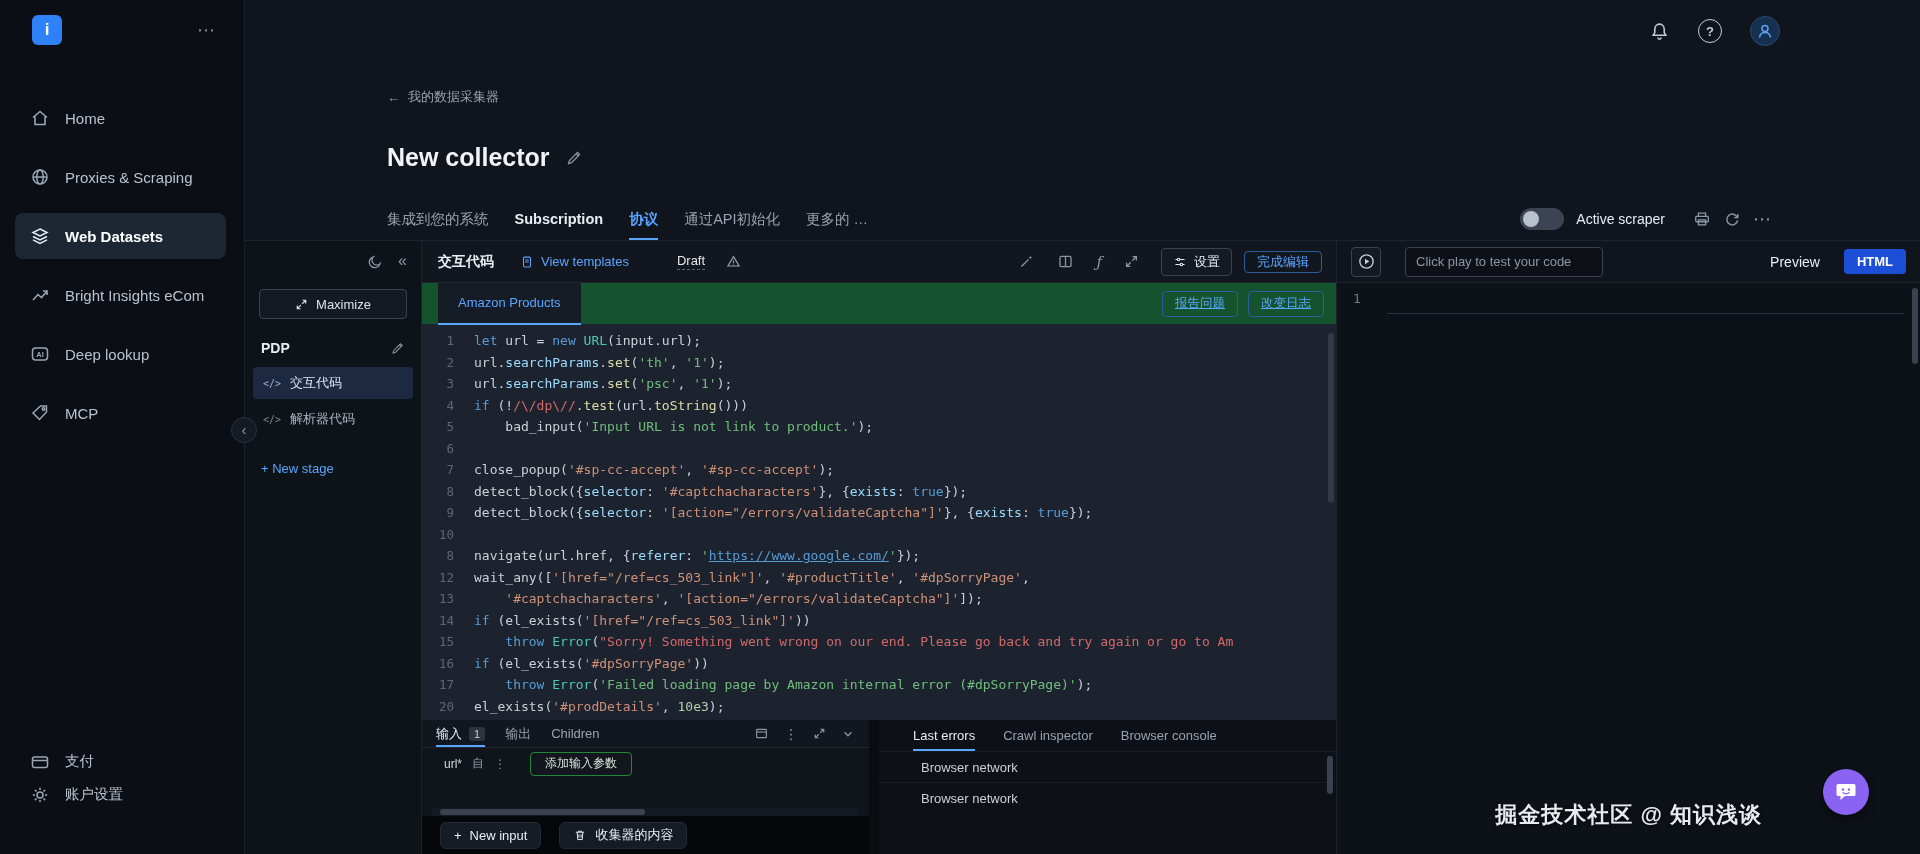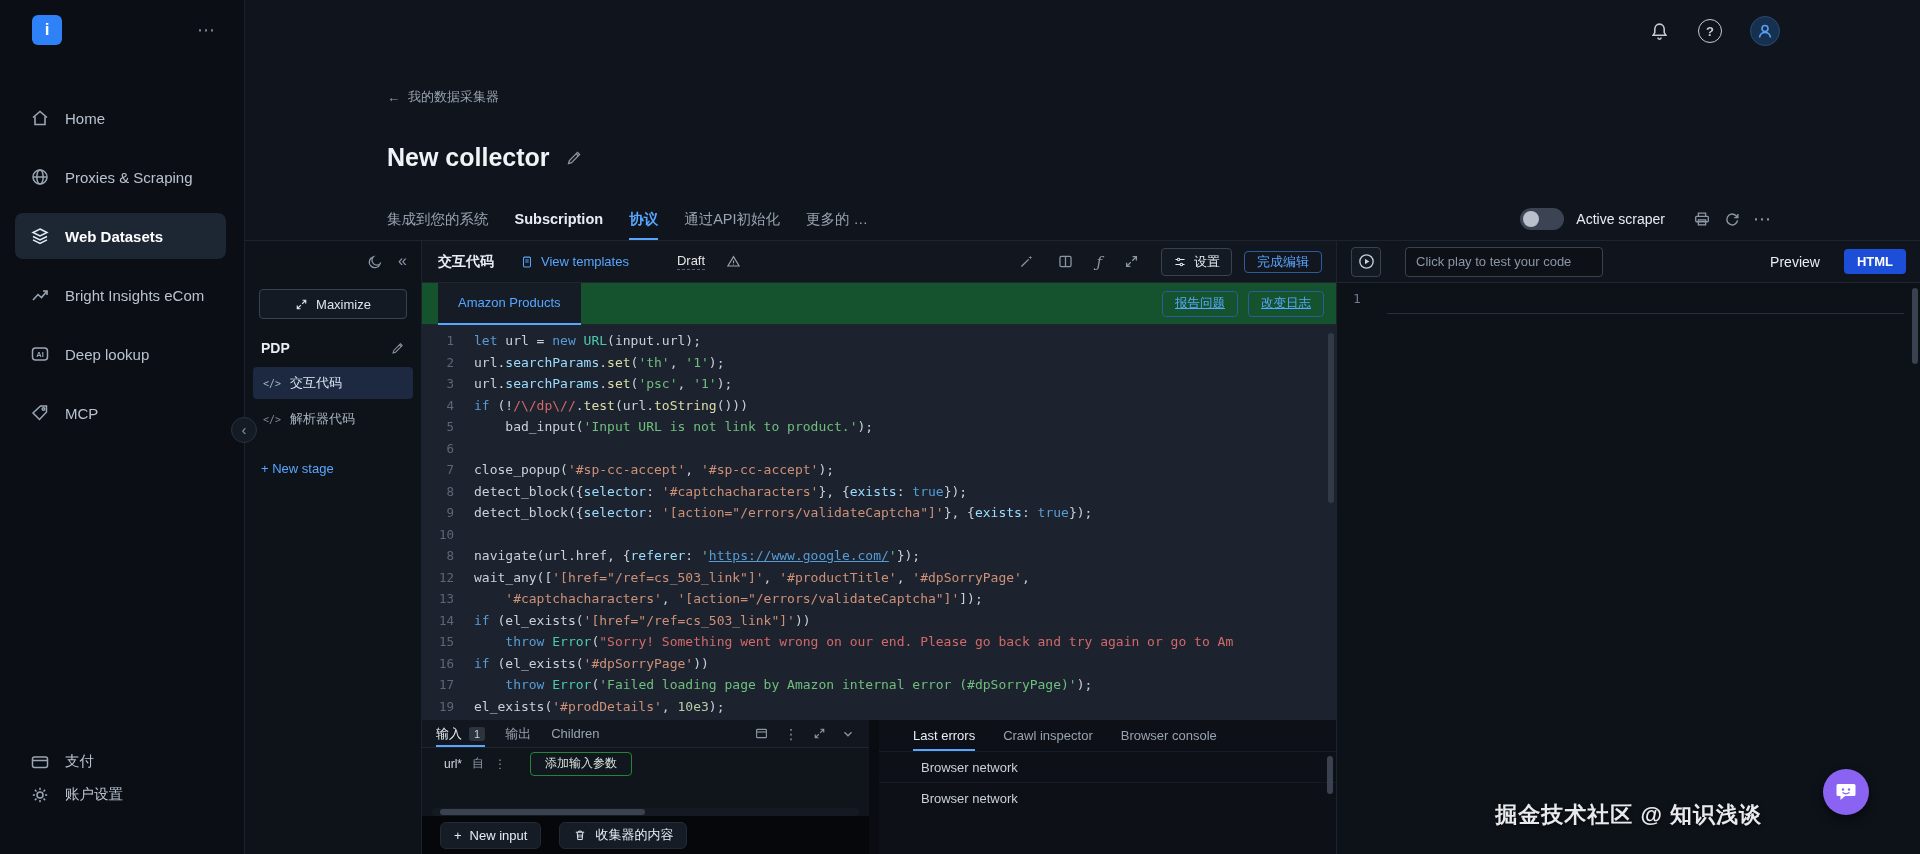--- a/index.html
+++ b/index.html
@@ -422,21 +422,21 @@
             <div class="code-line"><span class="ln">8</span><span class="code-text"><span class="tk-pl">detect_block({</span><span class="tk-prop">selector</span><span class="tk-pl">: </span><span class="tk-s-o">'#captchacharacters'</span><span class="tk-pl">}, {</span><span class="tk-prop">exists</span><span class="tk-pl">: </span><span class="tk-kw">true</span><span class="tk-pl">});</span></span></div>
             <div class="code-line"><span class="ln">9</span><span class="code-text"><span class="tk-pl">detect_block({</span><span class="tk-prop">selector</span><span class="tk-pl">: </span><span class="tk-s-o">'[action="/errors/validateCaptcha"]'</span><span class="tk-pl">}, {</span><span class="tk-prop">exists</span><span class="tk-pl">: </span><span class="tk-kw">true</span><span class="tk-pl">});</span></span></div>
             <div class="code-line"><span class="ln">10</span><span class="code-text"></span></div>
             <div class="code-line"><span class="ln">8</span><span class="code-text"><span class="tk-pl">navigate(url.href, {</span><span class="tk-prop">referer</span><span class="tk-pl">: </span><span class="tk-s-g">'</span><span class="tk-lnk">https://www.google.com/</span><span class="tk-s-g">'</span><span class="tk-pl">});</span></span></div>
             <div class="code-line"><span class="ln">12</span><span class="code-text"><span class="tk-pl">wait_any([</span><span class="tk-s-o">'[href="/ref=cs_503_link"]'</span><span class="tk-pl">, </span><span class="tk-s-o">'#productTitle'</span><span class="tk-pl">, </span><span class="tk-s-o">'#dpSorryPage'</span><span class="tk-pl">,</span></span></div>
             <div class="code-line"><span class="ln">13</span><span class="code-text"><span class="tk-pl">    </span><span class="tk-s-o">'#captchacharacters'</span><span class="tk-pl">, </span><span class="tk-s-o">'[action="/errors/validateCaptcha"]'</span><span class="tk-pl">]);</span></span></div>
             <div class="code-line"><span class="ln">14</span><span class="code-text"><span class="tk-kw">if</span><span class="tk-pl"> (el_exists(</span><span class="tk-s-o">'[href="/ref=cs_503_link"]'</span><span class="tk-pl">))</span></span></div>
             <div class="code-line"><span class="ln">15</span><span class="code-text"><span class="tk-pl">    </span><span class="tk-kw">throw</span><span class="tk-pl"> </span><span class="tk-cls">Error</span><span class="tk-pl">(</span><span class="tk-s-r">"Sorry! Something went wrong on our end. Please go back and try again or go to Am</span></span></div>
             <div class="code-line"><span class="ln">16</span><span class="code-text"><span class="tk-kw">if</span><span class="tk-pl"> (el_exists(</span><span class="tk-s-o">'#dpSorryPage'</span><span class="tk-pl">))</span></span></div>
             <div class="code-line"><span class="ln">17</span><span class="code-text"><span class="tk-pl">    </span><span class="tk-kw">throw</span><span class="tk-pl"> </span><span class="tk-cls">Error</span><span class="tk-pl">(</span><span class="tk-s-g">'Failed loading page by Amazon internal error (#dpSorryPage)'</span><span class="tk-pl">);</span></span></div>
-            <div class="code-line"><span class="ln">19</span><span class="code-text"><span class="tk-pl">el_exists(</span><span class="tk-s-o">'#prodDetails'</span><span class="tk-pl">, </span><span class="tk-num">10e3</span><span class="tk-pl">);</span></span></div>
+            <div class="code-line"><span class="ln">20</span><span class="code-text"><span class="tk-pl">el_exists(</span><span class="tk-s-o">'#prodDetails'</span><span class="tk-pl">, </span><span class="tk-num">10e3</span><span class="tk-pl">);</span></span></div>
           </div>
         <div class="code-vscroll"></div>
       </div>
 
       <div class="console-row">
         <div class="console-left">
           <div class="cl-tabs">
             <div class="cl-tab active">
               <span>输入</span>
               <span class="badge">1</span>

